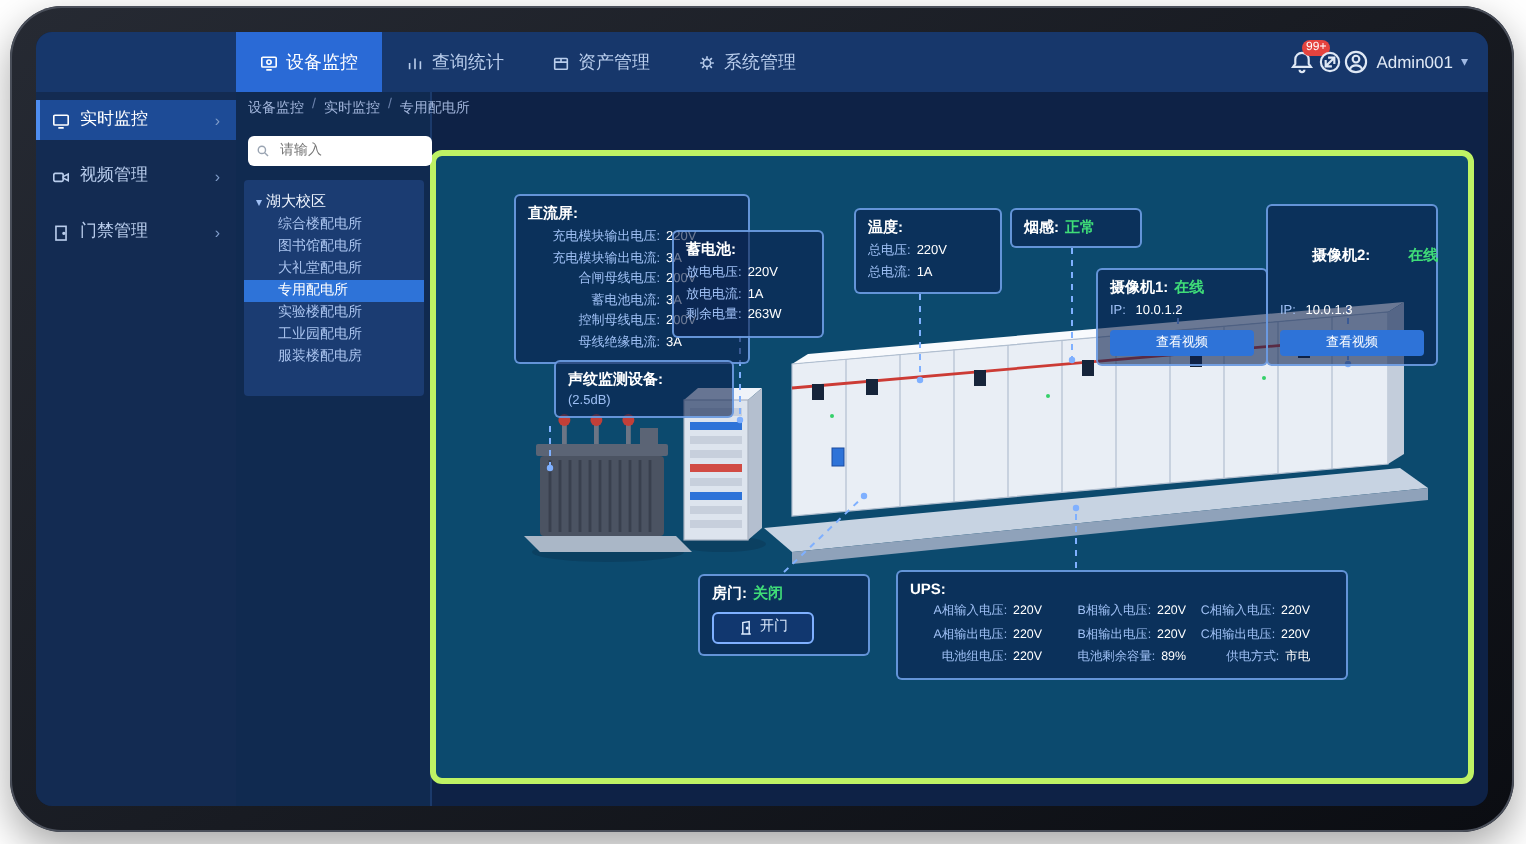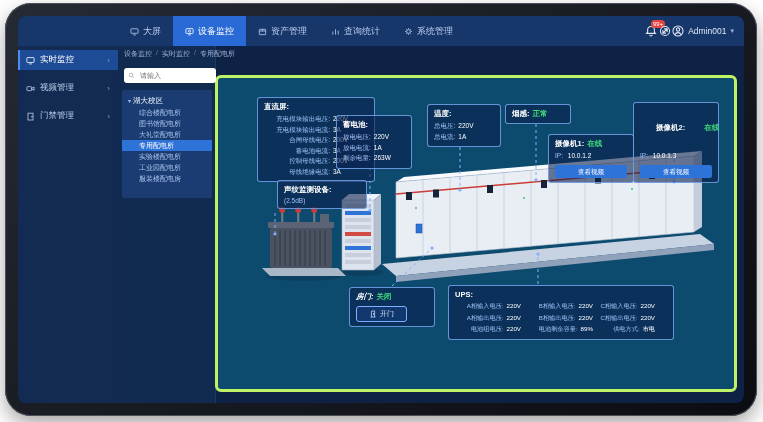--- a/index.html
+++ b/index.html
@@ -70,47 +70,40 @@
   .sound-line2{font-size:6.5px;color:#9fc0f5;margin-top:2px;}
 </style>
 </head>
 <body>
 
 <div class="device">
 <div class="screen">
 
   <div class="topbar">
     <div class="nav">
-      <div class="nav-item">
-        <svg viewBox="0 0 10 10" fill="none" stroke="currentColor" stroke-width="0.9">
-              <rect x="1" y="2" width="8" height="5" rx="0.6"></rect>
-              <path d="M3.5 8.8h3"></path>
-            </svg>
-        <span>大屏</span>
-      </div>
       <div class="nav-item active">
         <svg viewBox="0 0 10 10" fill="none" stroke="currentColor" stroke-width="0.9">
               <rect x="1" y="1.8" width="8" height="5.4" rx="0.6"></rect>
               <circle cx="5" cy="4.5" r="1.2"></circle>
               <path d="M3.5 8.8h3"></path>
             </svg>
         <span>设备监控</span>
       </div>
       <div class="nav-item">
         <svg viewBox="0 0 10 10" fill="none" stroke="currentColor" stroke-width="0.9">
+              <path d="M2 8.5V5M5 8.5V2.5M8 8.5V4"></path>
+            </svg>
+        <span>查询统计</span>
+      </div>
+      <div class="nav-item">
+        <svg viewBox="0 0 10 10" fill="none" stroke="currentColor" stroke-width="0.9">
               <rect x="1.5" y="2.5" width="7" height="6" rx="0.5"></rect>
               <path d="M1.5 4.5h7M5 2.5v2"></path>
             </svg>
         <span>资产管理</span>
-      </div>
-      <div class="nav-item">
-        <svg viewBox="0 0 10 10" fill="none" stroke="currentColor" stroke-width="0.9">
-              <path d="M2 8.5V5M5 8.5V2.5M8 8.5V4"></path>
-            </svg>
-        <span>查询统计</span>
       </div>
       <div class="nav-item">
         <svg viewBox="0 0 10 10" fill="none" stroke="currentColor" stroke-width="0.9">
               <circle cx="5" cy="5" r="2"></circle>
               <path d="M5 1.2v1.4M5 7.4v1.4M1.2 5h1.4M7.4 5h1.4M2.3 2.3l1 1M6.7 6.7l1 1M7.7 2.3l-1 1M3.3 6.7l-1 1"></path>
             </svg>
         <span>系统管理</span>
       </div>
     </div>
     <div class="topbar-right">
@@ -406,21 +399,21 @@
       <div class="btn-primary">查看视频</div>
     </div>
 
     <div class="panel" style="left:15px;top:102px;width:76px;margin-left:44px;">
       <div class="p-title" style="margin:0;">声纹监测设备:</div>
       <div class="sound-line2">(2.5dB)</div>
     </div>
 
     <div class="panel" style="left:131px;top:209px;width:72px;">
       <div class="inline-row">
-        <span class="p-title" style="margin:0;font-style:italic;">房门:</span>
+        <span class="p-title" style="margin:0;">房门:</span>
         <span class="ok">关闭</span>
       </div>
       <div class="btn-outline">
         <svg viewBox="0 0 10 10" fill="none" stroke="currentColor" stroke-width="0.9">
               <path d="M2 8.8h6M3 8.8V1.6l4-0.6v7.8"></path>
               <circle cx="5.8" cy="5" r="0.5" fill="currentColor"></circle>
             </svg>
         <span>开门</span>
       </div>
     </div>

